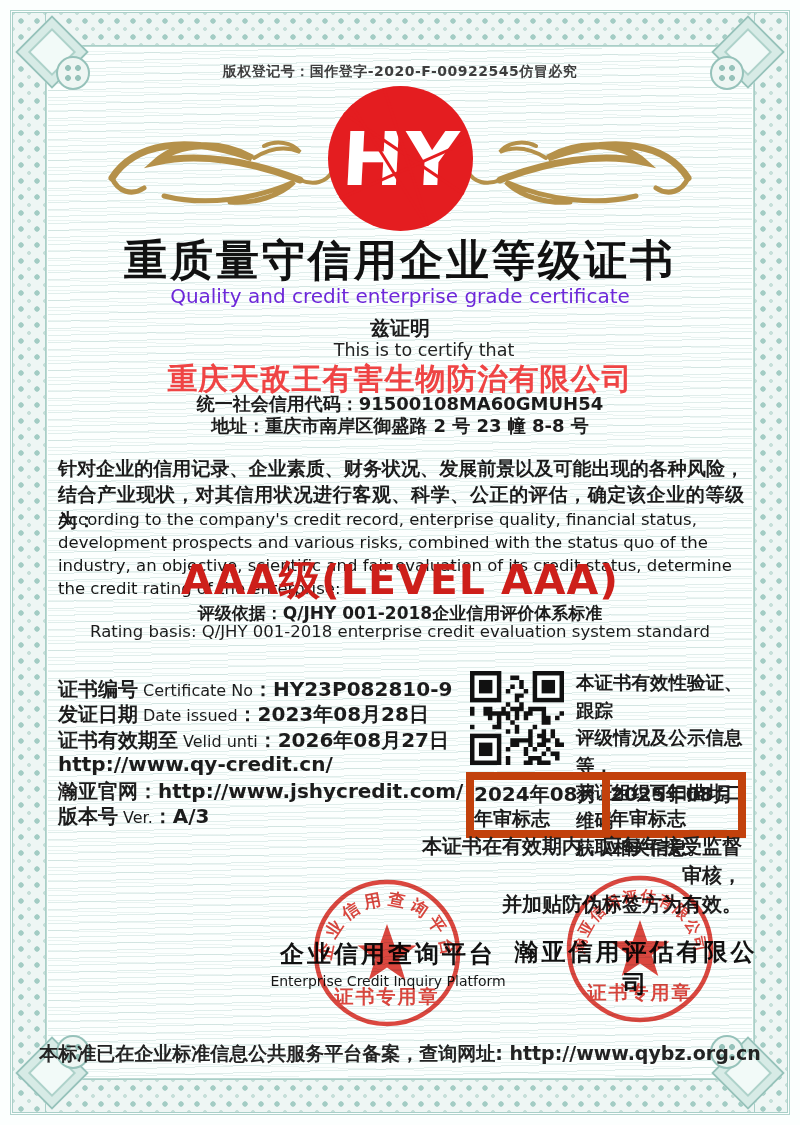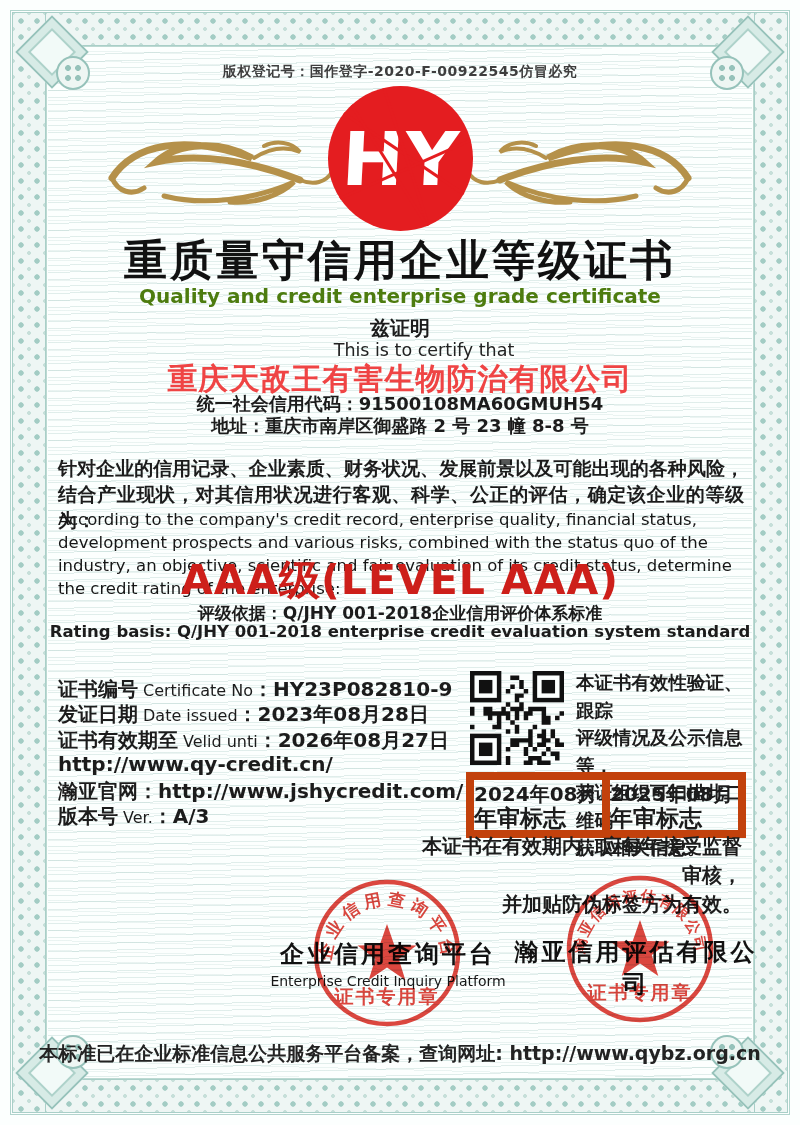--- a/index.html
+++ b/index.html
@@ -63,59 +63,59 @@
   .logo .crack{position:absolute; left:-20%; width:140%; height:3px; background:#e41d20;}
   .crack1{top:44%; transform:rotate(34deg);}
   .crack2{top:58%; transform:rotate(-24deg);}
   .crack3{top:36%; transform:rotate(72deg);}
   .crack4{top:66%; transform:rotate(58deg);}
   .flourish{position:absolute; top:118px; width:232px; height:96px; z-index:2;}
   .flourish.left{left:104px;} .flourish.right{right:104px; transform:scaleX(-1);}
   .title-cn{position:absolute; top:232px; left:0; width:100%; text-align:center;
     font-size:43px; font-weight:900; letter-spacing:3px; color:#111;}
   .title-en{position:absolute; top:284px; left:0; width:100%; text-align:center;
-    font-size:20px; font-weight:700; color:#4d7c0f;}
+    font-size:20px; font-weight:400; color:#6d28d9;}
   .certify-cn{position:absolute; top:315px; left:0; width:100%; text-align:center;
     font-size:20px; font-weight:700;}
   .certify-en{position:absolute; top:340px; left:0; width:100%; text-align:center;
     font-size:17.5px; color:#222;padding-left:24px;}
   .company-name{position:absolute; top:359px; left:0; width:100%; text-align:center;
     font-size:30px; font-weight:900; letter-spacing:1px; color:#ef4444;}
   .company-code{position:absolute; top:392px; left:0; width:100%; text-align:center;
     font-size:18px; font-weight:600;}
   .company-addr{position:absolute; top:414px; left:0; width:100%; text-align:center;
     font-size:18px; font-weight:600;}
   
   .para-cn{position:absolute; left:58px; right:56px; top:455px;
     font-size:19px; font-weight:600; line-height:26px; text-align:justify;}
   .para-en{position:absolute; left:58px; right:56px; top:508px;
     font-size:16.5px; line-height:23px; color:#161616;}
   .grade{position:absolute; top:553px; left:0; width:100%; text-align:center;
     font-size:41px; font-weight:900; color:#cd1f1a; letter-spacing:1px;}
   .basis-cn{position:absolute; top:602px; left:0; width:100%; text-align:center;
     font-size:17px; font-weight:600;}
   .basis-en{position:absolute; top:622px; left:0; width:100%; text-align:center;
-    font-size:16.5px; font-weight:700;}
+    font-size:16.5px; font-weight:400;}
   
   .info-block{position:absolute; left:58px; top:676px; width:400px;}
   .info-line{height:25.4px; white-space:nowrap;}
   .info-line .cn{font-size:20px; font-weight:700;}
   .info-line .en{font-size:16px; font-weight:500; margin-left:5px;}
   .info-line .sep{font-size:20px; font-weight:700;}
   .info-line .val{font-size:20px; font-weight:700;}
   .info-line span:empty{display:none;}
   
   .qr{position:absolute; left:470px; top:671px; width:94px; height:94px;}
   .qr-text{position:absolute; left:576px; top:669px; width:172px;
     font-size:18.5px; font-weight:600; line-height:27.5px;}
   .badge{position:absolute; top:772px; height:48px; border:8px solid #c2410c;
     text-align:left; padding-top:2px;}
   .badge-1{left:466px; width:128px;} .badge-2{left:602px; width:128px;}
   .badge .b1{font-size:20px; font-weight:600; line-height:25px;}
-  .badge .b2{font-size:23px; font-weight:600; line-height:23px;}
+  .badge .b2{font-size:19px; font-weight:600; line-height:23px;}
   .note{position:absolute; right:58px; top:832px; width:330px; text-align:right;
     font-size:20px; font-weight:600; line-height:29px;}
   
   .org{position:absolute; text-align:center; z-index:2;}
   .org-left{left:258px; top:938px; width:260px;}
   .org-right{left:505px; top:936px; width:262px;}
   .org .cn{font-size:24px; font-weight:700; letter-spacing:3px; color:#111;}
   .org .en{font-size:14px; font-weight:500; color:#161616; margin-top:3px;}
   .stamp{position:absolute; width:170px; height:170px; z-index:3;
     opacity:.85; mix-blend-mode:multiply;}

